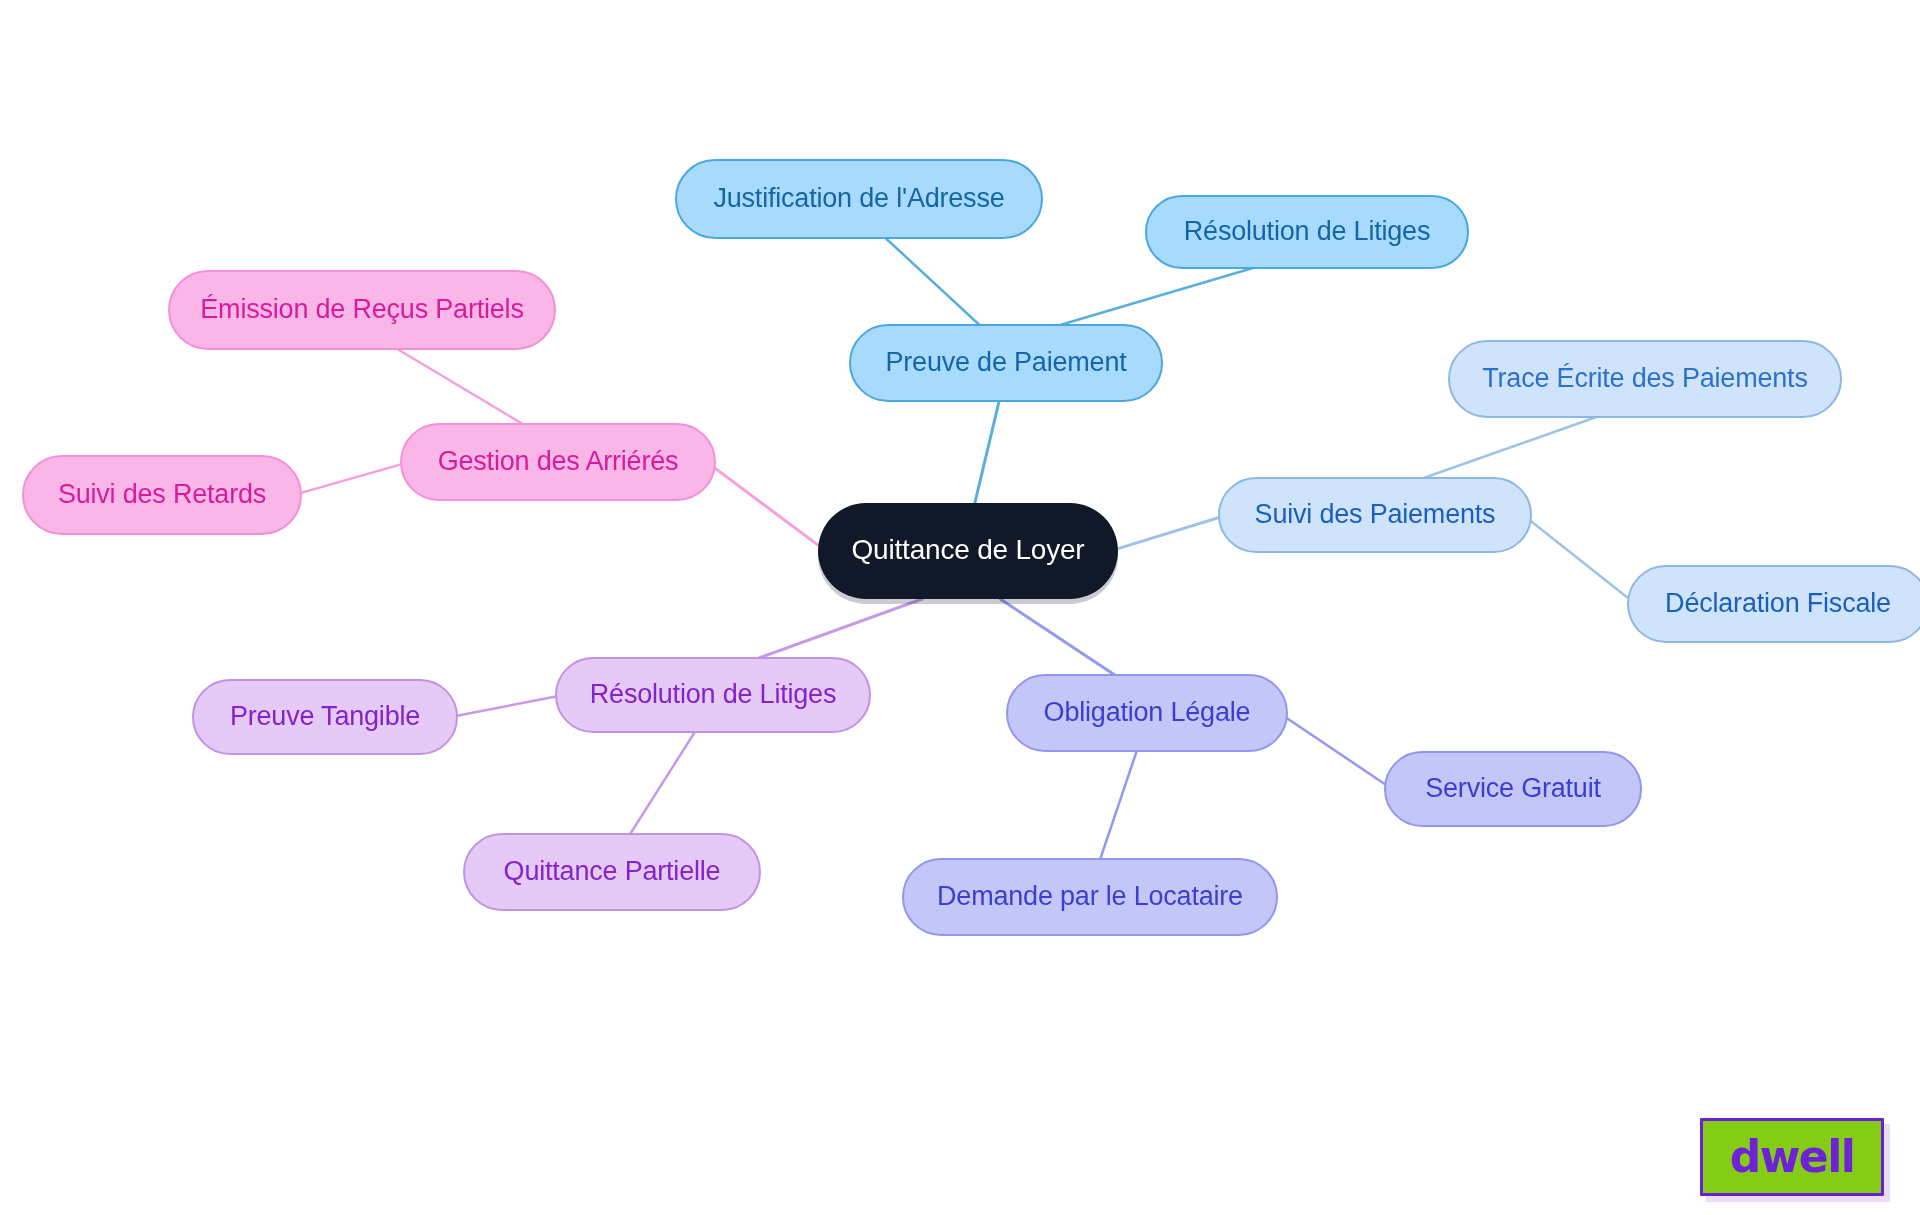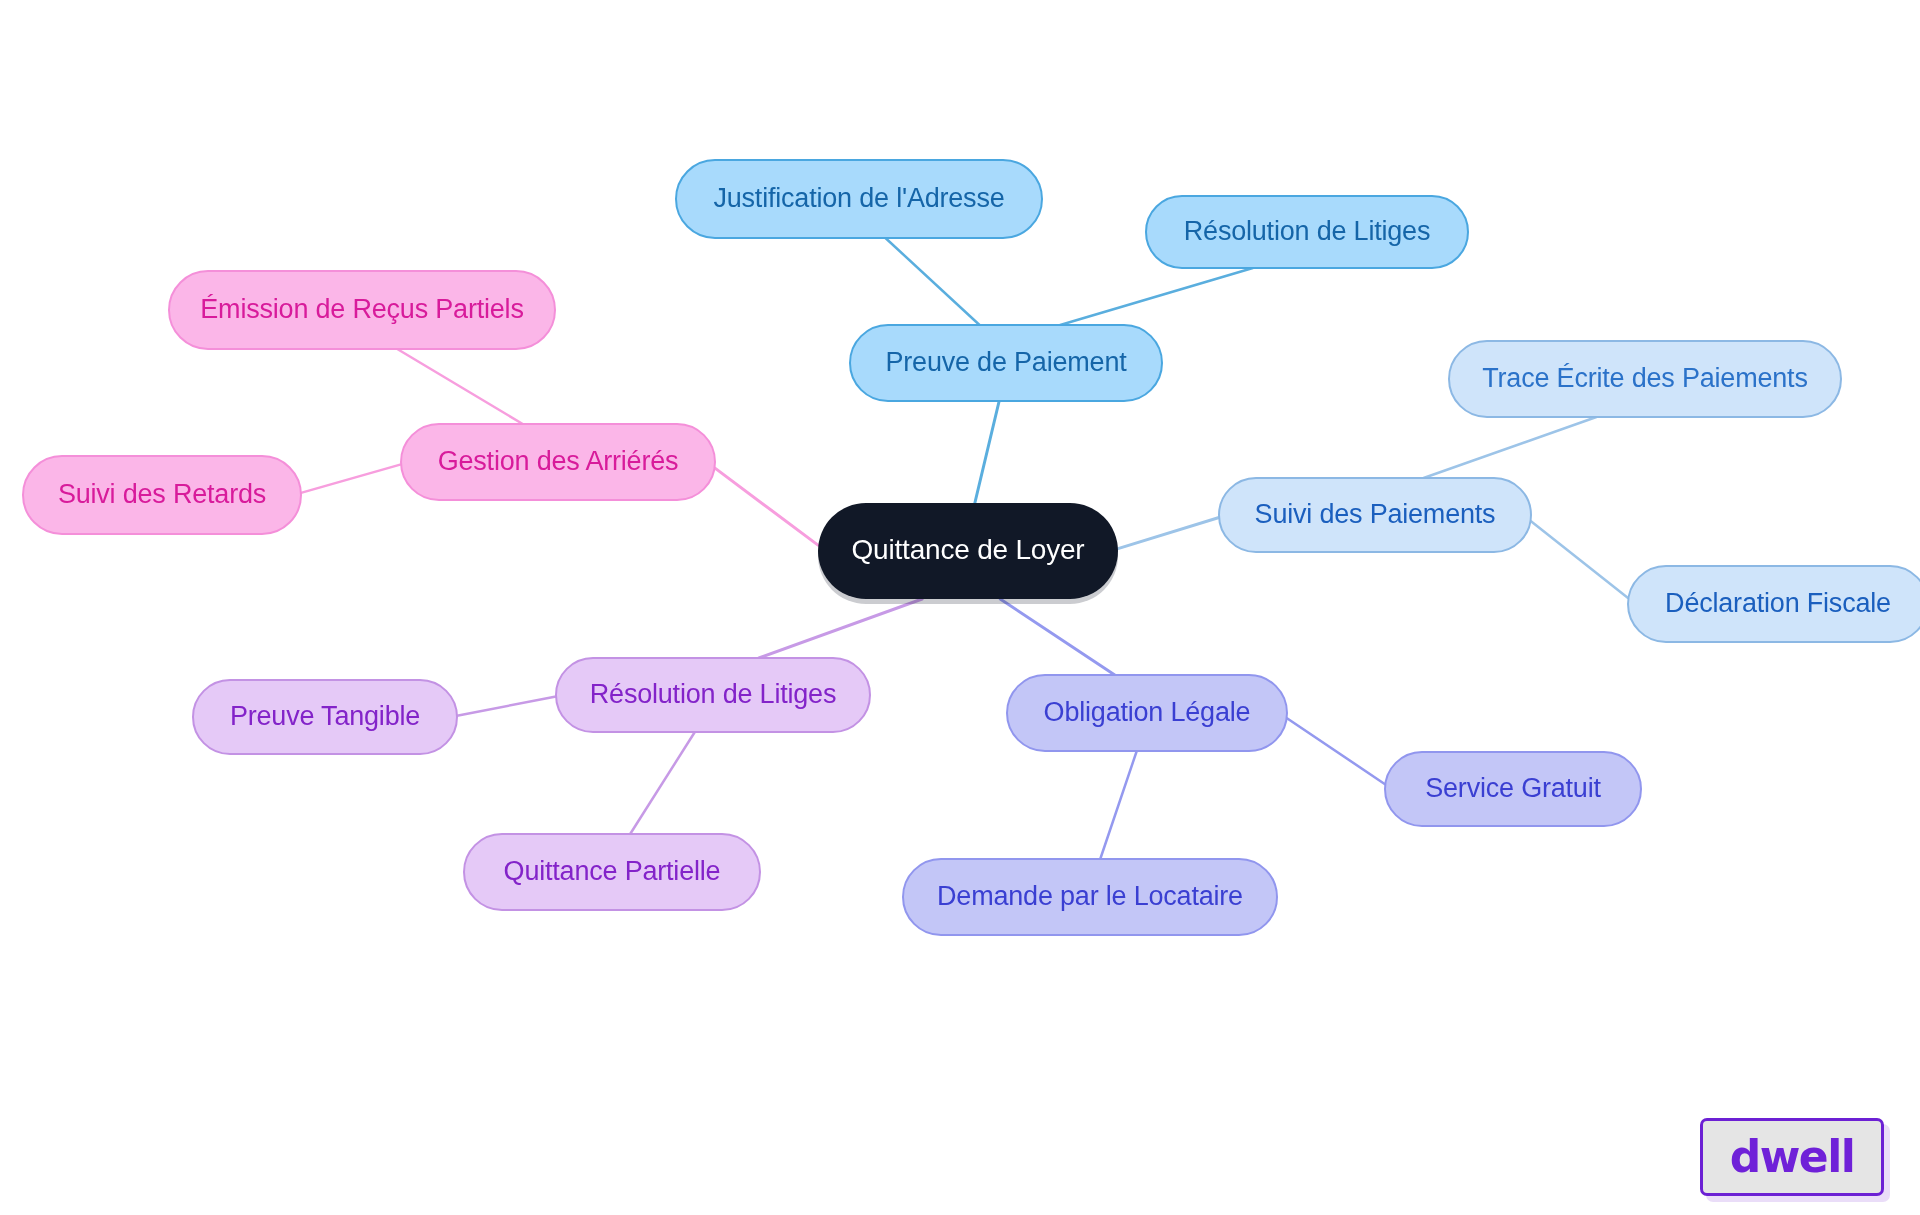--- a/index.html
+++ b/index.html
@@ -42,23 +42,23 @@
   .root-label {
     font-size: 28px;
     fill: #ffffff;
   }
   #brand-logo {
     position: absolute;
     left: 1700px;
     top: 1118px;
     width: 178px;
     height: 72px;
-    background: #e5e5e5;
+    background: #84cc16;
     border: 3px solid #6c20d4;
-    border-radius: 7px;
+    border-radius: 1px;
     box-shadow: 6px 6px 0 rgba(124, 41, 214, 0.16);
     display: flex;
     align-items: center;
     justify-content: center;
   }
   #brand-logo-text {
     font-family: "DejaVu Sans", sans-serif;
     font-size: 44px;
     font-weight: bold;
     color: #6f21d8;

